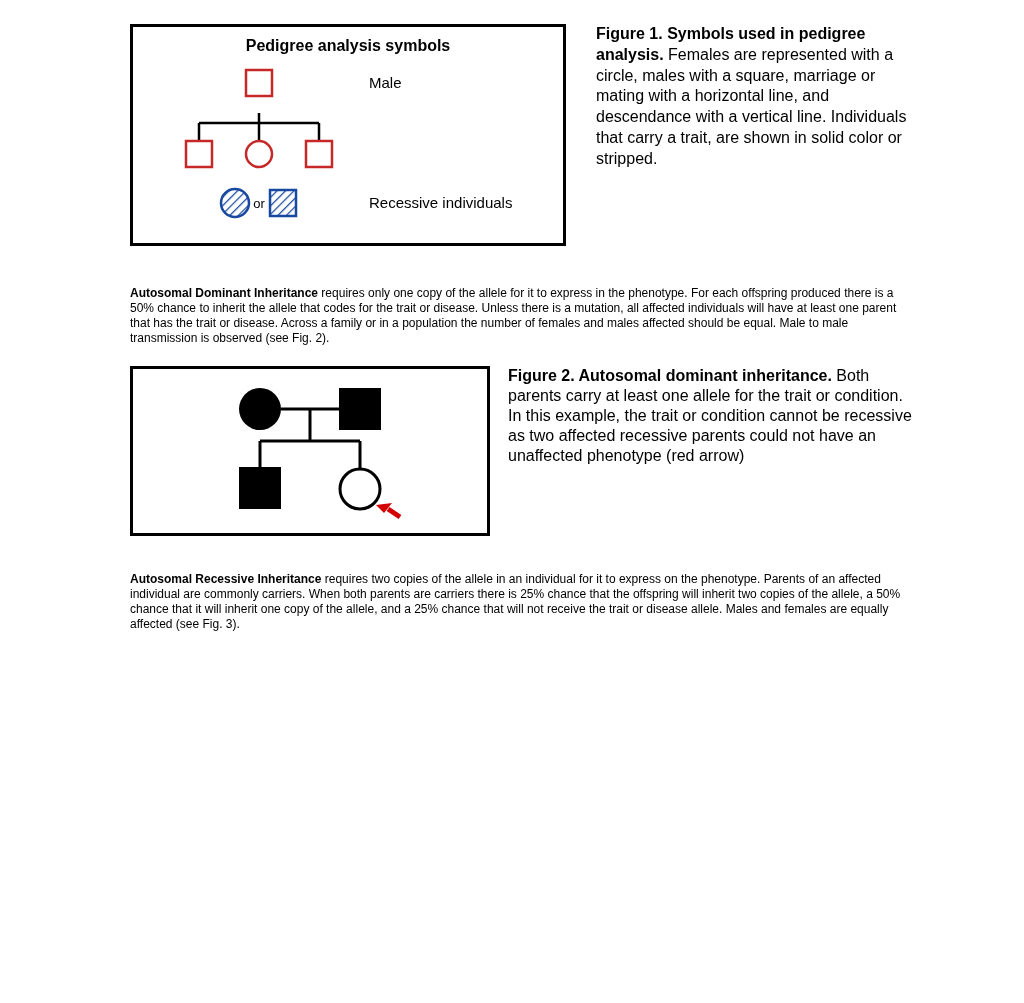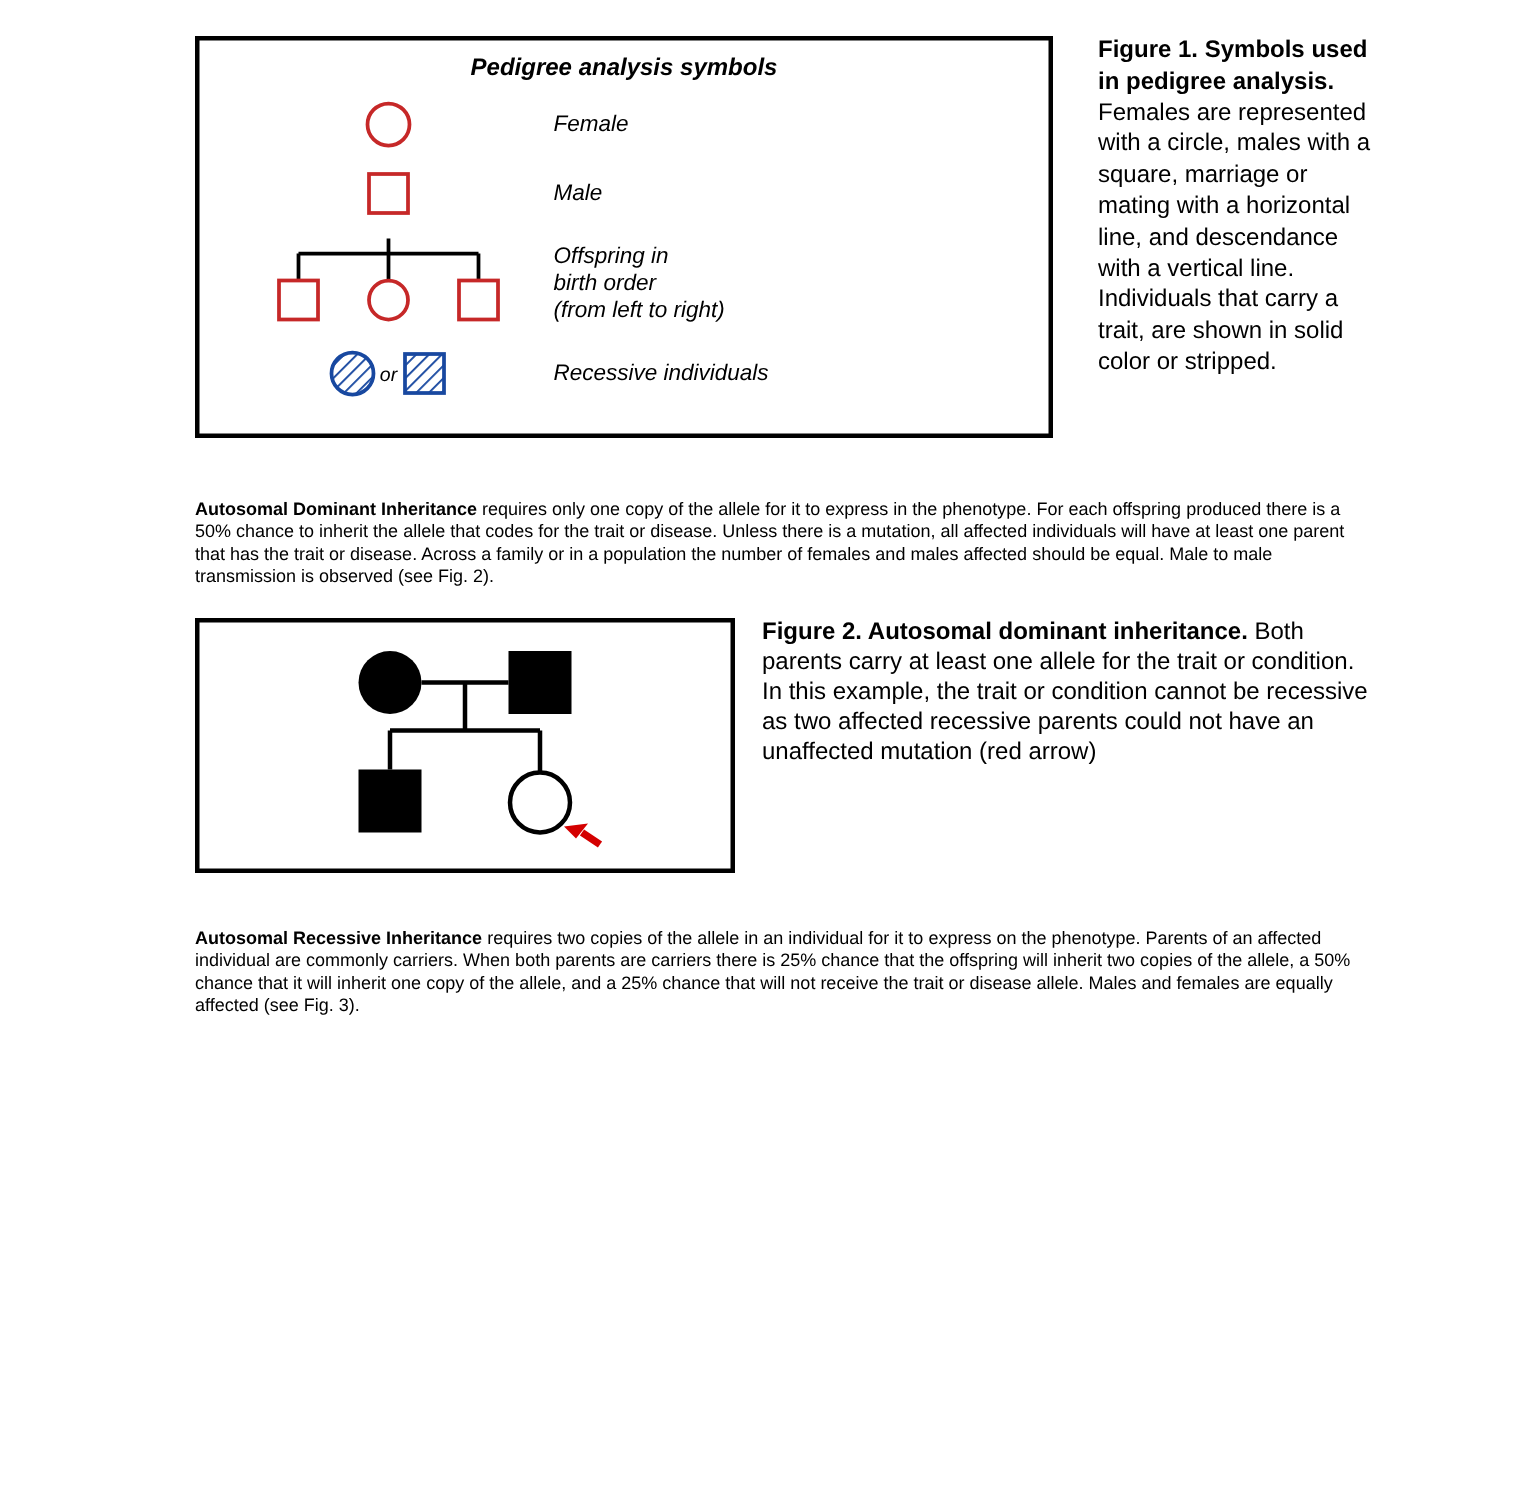--- a/index.html
+++ b/index.html
@@ -15,24 +15,23 @@
       box-sizing: border-box;
     }
     .fig1-row {
       display: flex;
       align-items: flex-start;
       gap: 30px;
       margin-bottom: 40px;
     }
     .fig1-box {
       border: 3px solid #000;
-      width: 572px;
+      width: 436px;
       box-sizing: border-box;
       padding: 10px 16px 12px 16px;
-      font-style: italic;
     }
     .fig1-title {
       text-align: center;
       font-weight: bold;
       font-size: 16px;
       margin-bottom: 10px;
     }
     .row {
       display: flex;
       align-items: center;
@@ -84,28 +83,20 @@
   </style>
 </head>
 <body>
 
 <div class="page">
 
   <div class="fig1-row">
     <div class="fig1-box">
       <div class="fig1-title">Pedigree analysis symbols</div>
 
-      <div class="row">
-        <div class="symcell">
-          <svg width="36" height="36" viewBox="0 0 36 36">
-            <circle cx="18" cy="18" r="14" fill="none" stroke="#c62828" stroke-width="2.5"></circle>
-          </svg>
-        </div>
-        <div class="label">Female</div>
-      </div>
 
       <div class="row">
         <div class="symcell">
           <svg width="36" height="36" viewBox="0 0 36 36">
             <rect x="5" y="5" width="26" height="26" fill="none" stroke="#c62828" stroke-width="2.5"></rect>
           </svg>
         </div>
         <div class="label">Male</div>
       </div>
 
@@ -116,23 +107,20 @@
             <line x1="90" y1="2" x2="90" y2="12" stroke="#000" stroke-width="2.5"></line>
             <line x1="30" y1="12" x2="150" y2="12" stroke="#000" stroke-width="2.5"></line>
             <line x1="30" y1="12" x2="30" y2="30" stroke="#000" stroke-width="2.5"></line>
             <line x1="90" y1="12" x2="90" y2="30" stroke="#000" stroke-width="2.5"></line>
             <line x1="150" y1="12" x2="150" y2="30" stroke="#000" stroke-width="2.5"></line>
             <rect x="17" y="30" width="26" height="26" fill="none" stroke="#c62828" stroke-width="2.5"></rect>
             <circle cx="90" cy="43" r="13" fill="none" stroke="#c62828" stroke-width="2.5"></circle>
             <rect x="137" y="30" width="26" height="26" fill="none" stroke="#c62828" stroke-width="2.5"></rect>
           </svg>
         </div>
-        <div class="label" style="white-space:pre-line;">Offspring in
-birth order
-(from left to right)</div>
       </div>
 
       <div class="row">
         <div class="symcell" style="gap:0;">
           <svg width="36" height="36" viewBox="0 0 36 36">
             <defs>
               <pattern id="hatchA" patternUnits="userSpaceOnUse" width="6" height="6" patternTransform="rotate(45)">
                 <line x1="0" y1="0" x2="0" y2="6" stroke="#1848a0" stroke-width="2.5"></line>
               </pattern>
               <clipPath id="clipA">
@@ -184,21 +172,21 @@
         <line x1="160" y1="60" x2="160" y2="88" stroke="#000" stroke-width="3"></line>
 
         <rect x="39" y="86" width="42" height="42" fill="#000"></rect>
         <circle cx="160" cy="108" r="20" fill="none" stroke="#000" stroke-width="3"></circle>
 
         <polygon points="184,132 176,124 192,122" fill="#d40000"></polygon>
         <line x1="188" y1="128" x2="200" y2="136" stroke="#d40000" stroke-width="5"></line>
       </svg>
     </div>
     <div class="fig2-caption">
-      <span class="b">Figure 2. Autosomal dominant inheritance.</span><span> Both parents carry at least one allele for the trait or condition. In this example, the trait or condition cannot be recessive as two affected recessive parents could not have an unaffected mutation (red arrow)</span>
+      <span class="b">Figure 2. Autosomal dominant inheritance.</span><span> Both parents carry at least one allele for the trait or condition. In this example, the trait or condition cannot be recessive as two affected recessive parents could not have an unaffected phenotype (red arrow)</span>
     </div>
   </div>
 
   <div class="paragraph">
     <span class="b">Autosomal Recessive Inheritance</span><span> requires two copies of the allele in an individual for it to express on the phenotype. Parents of an affected individual are commonly carriers. When both parents are carriers there is 25% chance that the offspring will inherit two copies of the allele, a 50% chance that it will inherit one copy of the allele, and a 25% chance that will not receive the trait or disease allele.  Males and females are equally affected (see Fig. 3).</span>
   </div>
 
 </div>
 
 </body></html>

